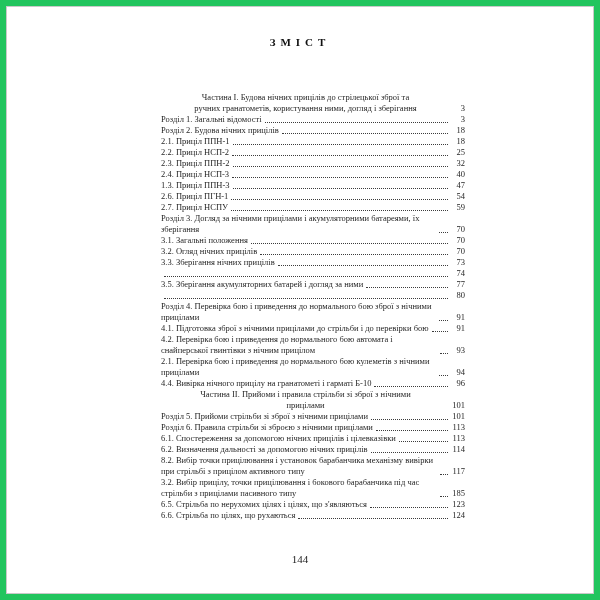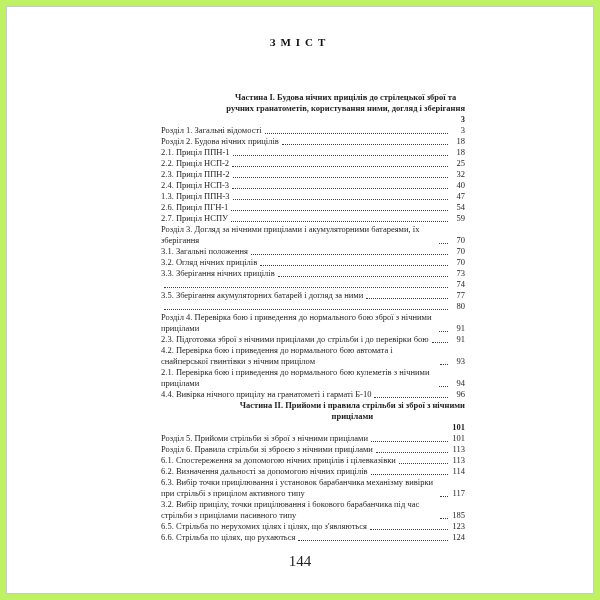--- a/index.html
+++ b/index.html
@@ -8,21 +8,21 @@
     width: 600px; height: 600px;
     font-family: "Liberation Serif", "DejaVu Serif", serif;
     color: #1f1f1f;
     position: relative;
     overflow: hidden;
   }
   .sheet {
     position: absolute;
     left: 0; top: 0;
     width: 600px; height: 600px;
-    background: #bef264;
+    background: #22c55e;
   }
   .frame {
     position: absolute;
     left: 6px; top: 6px; right: 6px; bottom: 6px;
     border: 1px solid #c9c9c9;
     background: #ffffff;
   }
   .title {
     position: absolute;
     top: 29px; left: 0; right: 0;
@@ -50,32 +50,32 @@
     min-width: 8px;
     border-bottom: 1px dotted #3c3c3c;
     margin: 0 2px 2.5px 3px;
     height: 1px;
   }
   .entry .pagenum {
     flex: 0 0 auto;
     min-width: 15px;
     text-align: right;
   }
-  .entry.part { font-weight: bold; flex-direction: column; }
+  .entry.part { font-weight: normal; }
   .entry.part .label {
     flex: 1 1 auto;
     text-align: center;
     white-space: pre-line;
   }
   .folio {
     position: absolute;
     top: 546px;
     left: 0; right: 0;
     text-align: center;
-    font-size: 15px;
+    font-size: 11px;
     color: #1f1f1f;
   }
 </style>
 </head>
 <body>
 
 <div class="sheet">
   <div class="frame">
     <h1 class="title">ЗМІСТ</h1>
     <div class="toc" id="toc-list">
@@ -161,21 +161,21 @@
         <div class="entry">
           <span class="dots"></span>
           <span class="pagenum">80</span>
         </div>
         <div class="entry">
           <span class="label">Розділ 4. Перевірка бою і приведення до нормального бою зброї з нічними прицілами</span>
           <span class="dots"></span>
           <span class="pagenum">91</span>
         </div>
         <div class="entry">
-          <span class="label">2.3. Підготовка зброї з нічними прицілами до стрільби і до перевірки бою</span>
+          <span class="label">4.1. Підготовка зброї з нічними прицілами до стрільби і до перевірки бою</span>
           <span class="dots"></span>
           <span class="pagenum">91</span>
         </div>
         <div class="entry">
           <span class="label">4.2. Перевірка бою і приведення до нормального бою автомата і снайперської гвинтівки з нічним прицілом</span>
           <span class="dots"></span>
           <span class="pagenum">93</span>
         </div>
         <div class="entry">
           <span class="label">2.1. Перевірка бою і приведення до нормального бою кулеметів з нічними прицілами</span>
@@ -206,21 +206,21 @@
           <span class="label">6.1. Спостереження за допомогою нічних прицілів і цілевказівки</span>
           <span class="dots"></span>
           <span class="pagenum">113</span>
         </div>
         <div class="entry">
           <span class="label">6.2. Визначення дальності за допомогою нічних прицілів</span>
           <span class="dots"></span>
           <span class="pagenum">114</span>
         </div>
         <div class="entry">
-          <span class="label">6.3. Вибір точки прицілювання і установок барабанчика механізму вивірки при стрільбі з прицілом активного типу</span>
+          <span class="label">8.2. Вибір точки прицілювання і установок барабанчика механізму вивірки при стрільбі з прицілом активного типу</span>
           <span class="dots"></span>
           <span class="pagenum">117</span>
         </div>
         <div class="entry">
           <span class="label">3.2. Вибір прицілу, точки прицілювання і бокового барабанчика під час стрільби з прицілами пасивного типу</span>
           <span class="dots"></span>
           <span class="pagenum">185</span>
         </div>
         <div class="entry">
           <span class="label">6.5. Стрільба по нерухомих цілях і цілях, що з'являються</span>

